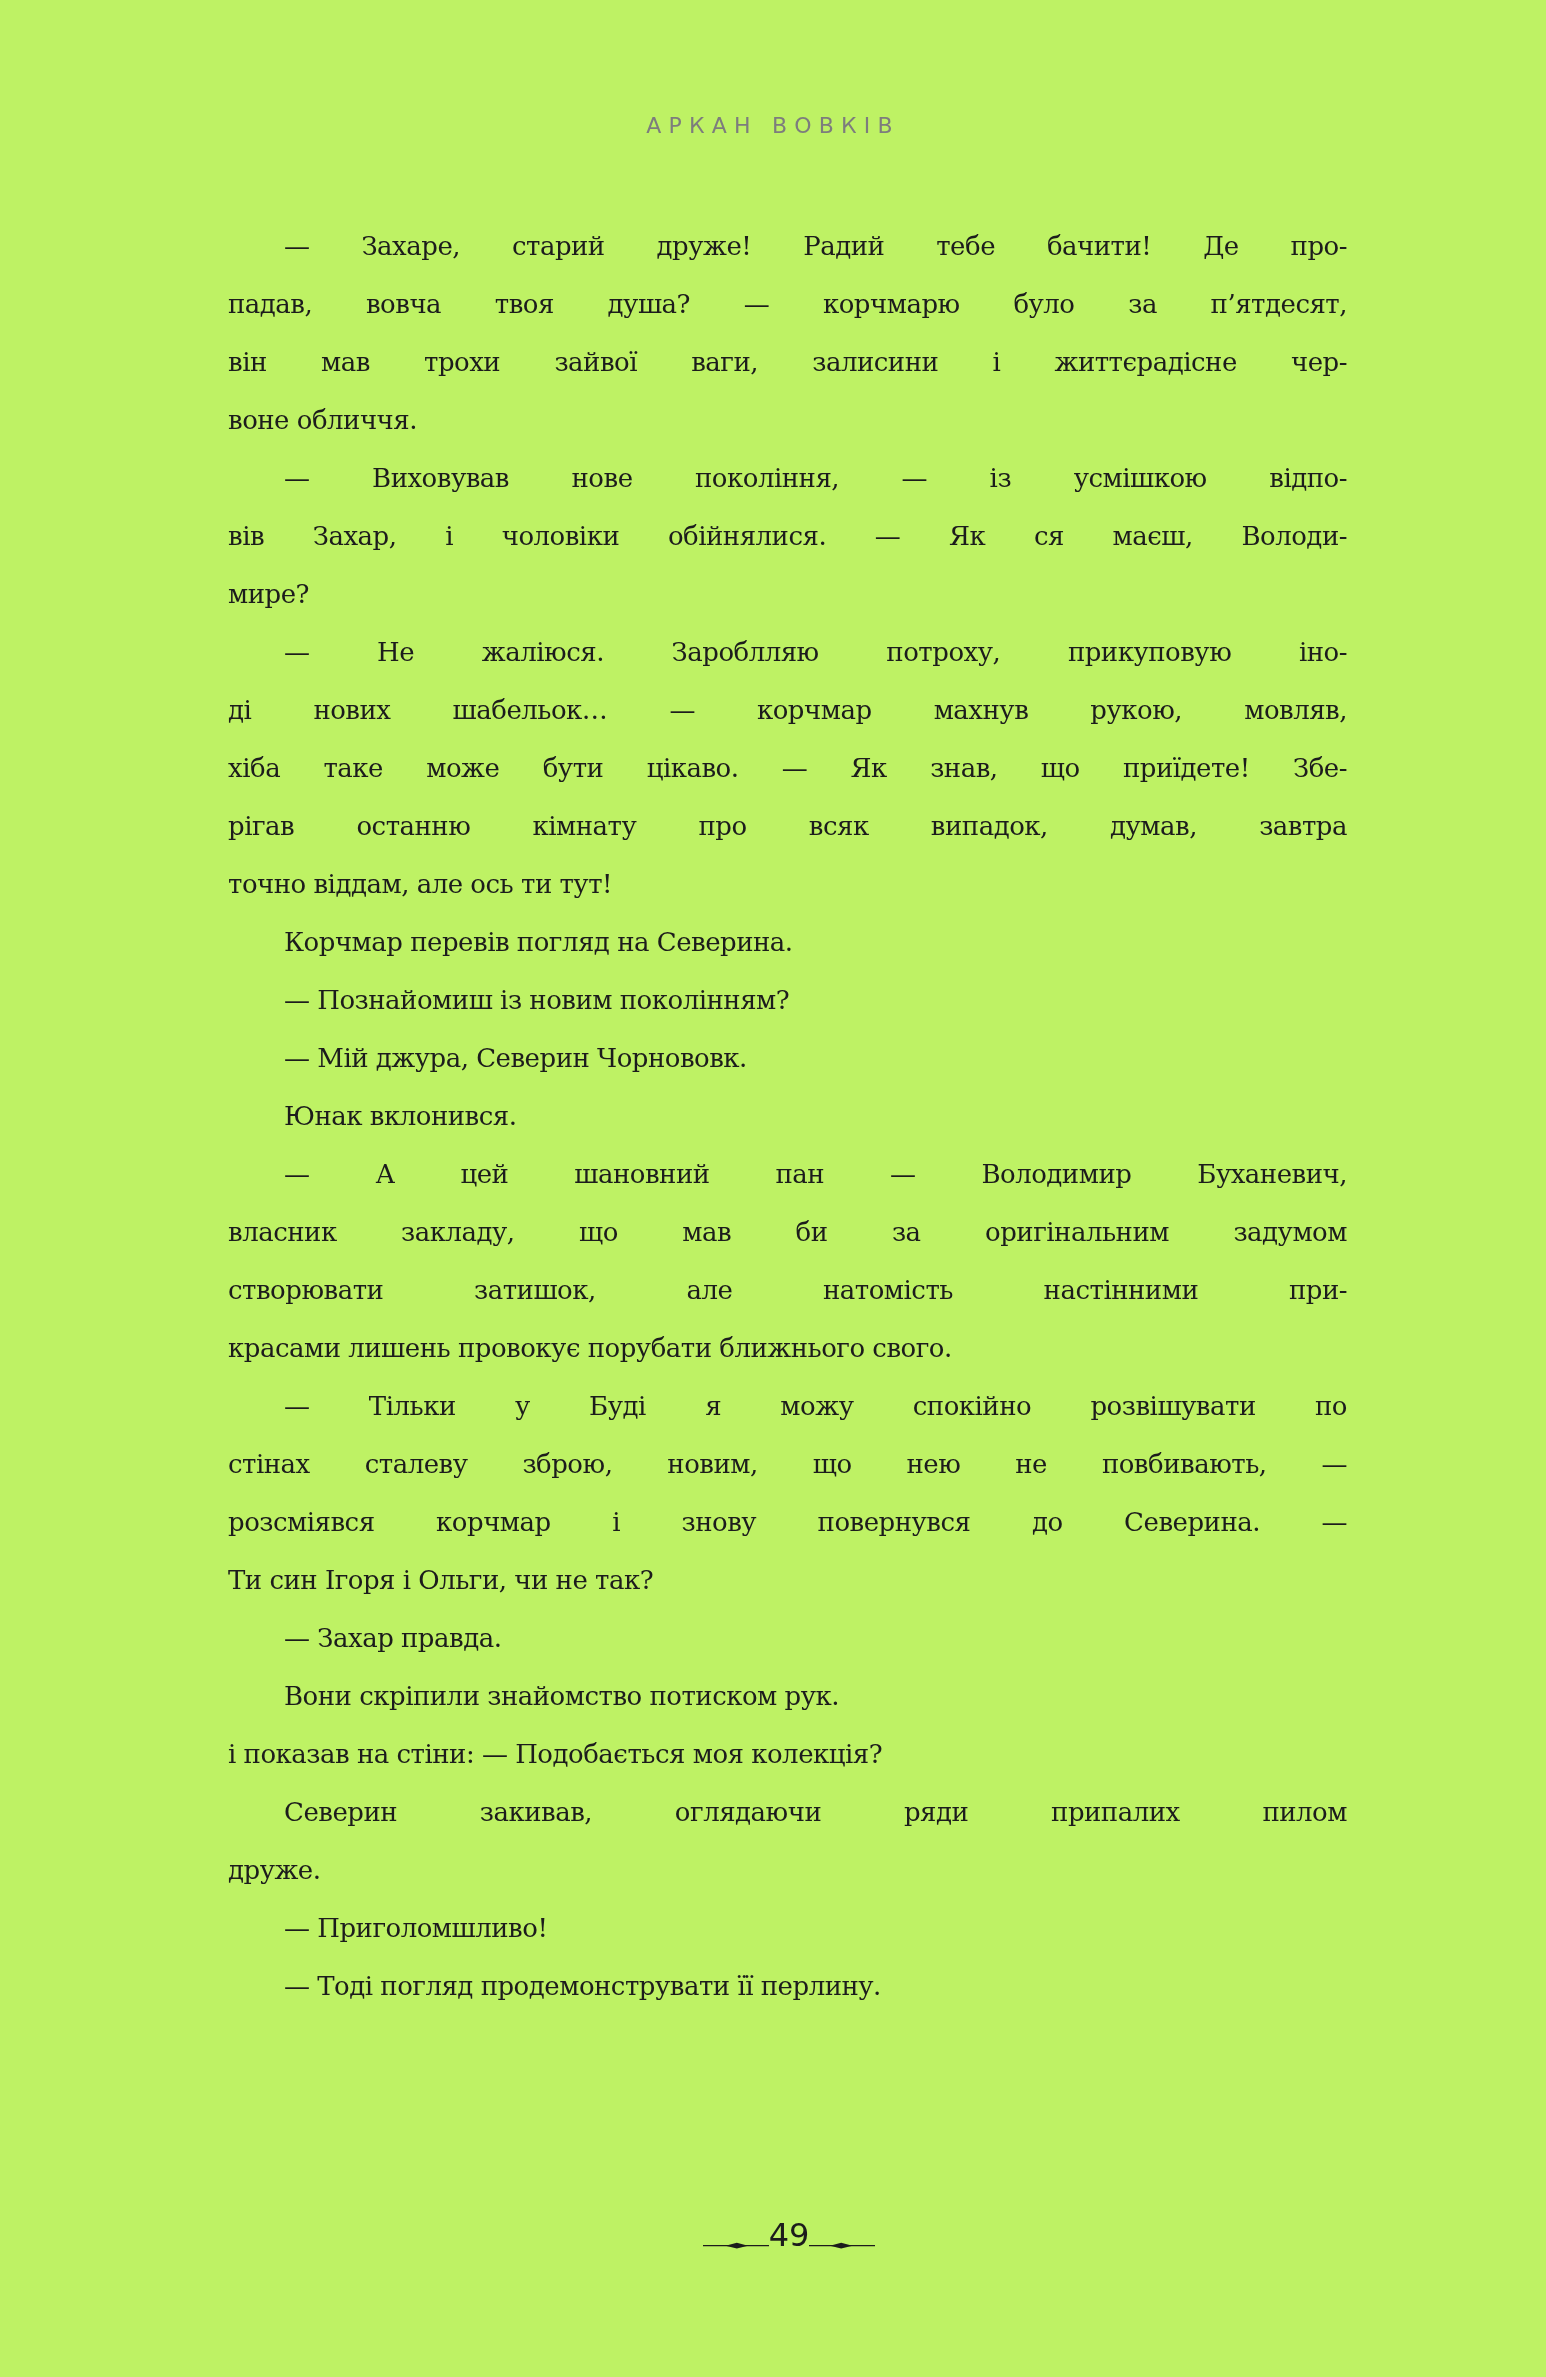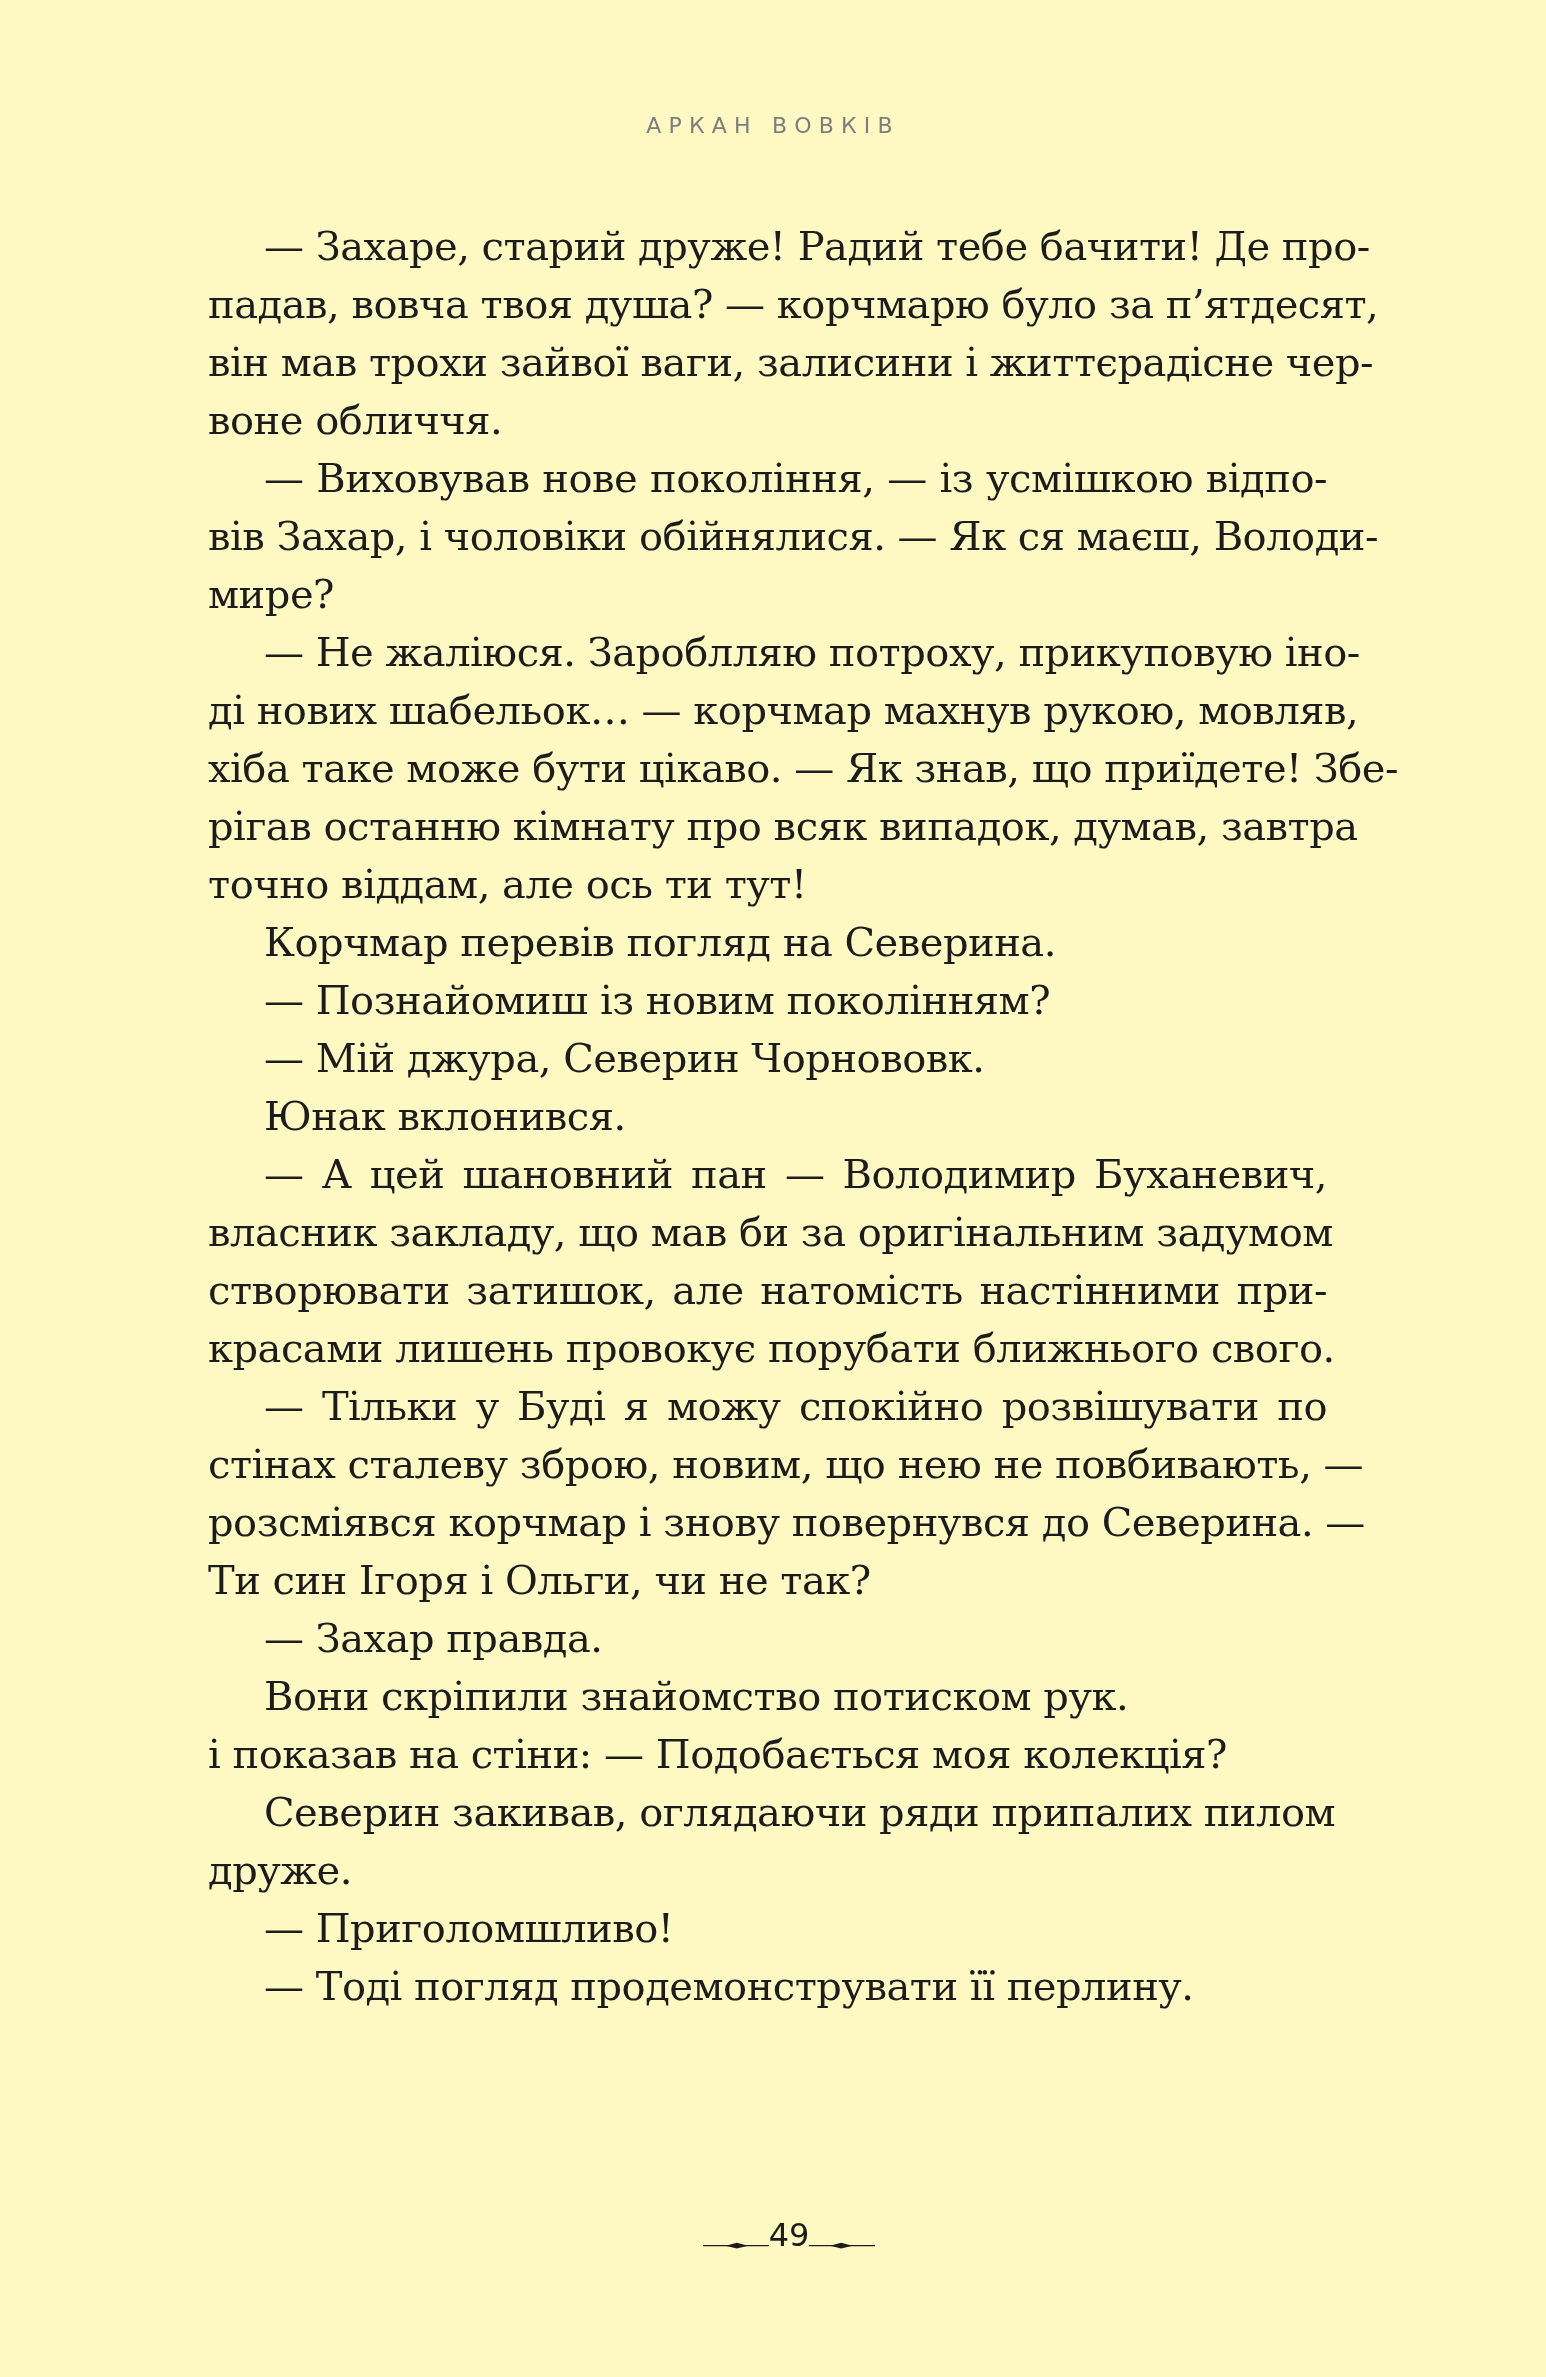--- a/index.html
+++ b/index.html
@@ -14,40 +14,40 @@
       overflow: hidden;
       font-family: "DejaVu Serif", "Liberation Serif", serif;
       color: #1c1c1c;
     }
     .page {
       position: absolute;
       left: 0;
       top: 0;
       width: 1546px;
       height: 2377px;
-      background: #fef9c3;
+      background: #bef264;
     }
     .running-head {
       position: absolute;
       top: 113px;
       left: 0;
       width: 1546px;
       text-align: center;
       font-family: "DejaVu Sans", "Liberation Sans", sans-serif;
       font-size: 22px;
       letter-spacing: 7.2px;
       color: #7d7d7d;
       text-transform: uppercase;
     }
     .body-text {
       position: absolute;
       top: 217px;
-      left: 208px;
+      left: 228px;
       width: 1119px;
-      font-size: 40px;
+      font-size: 26px;
       line-height: 58px;
     }
     .line {
       display: block;
       white-space: nowrap;
       height: 58px;
       text-align: justify;
       text-align-last: justify;
       letter-spacing: -0.5px;
     }

